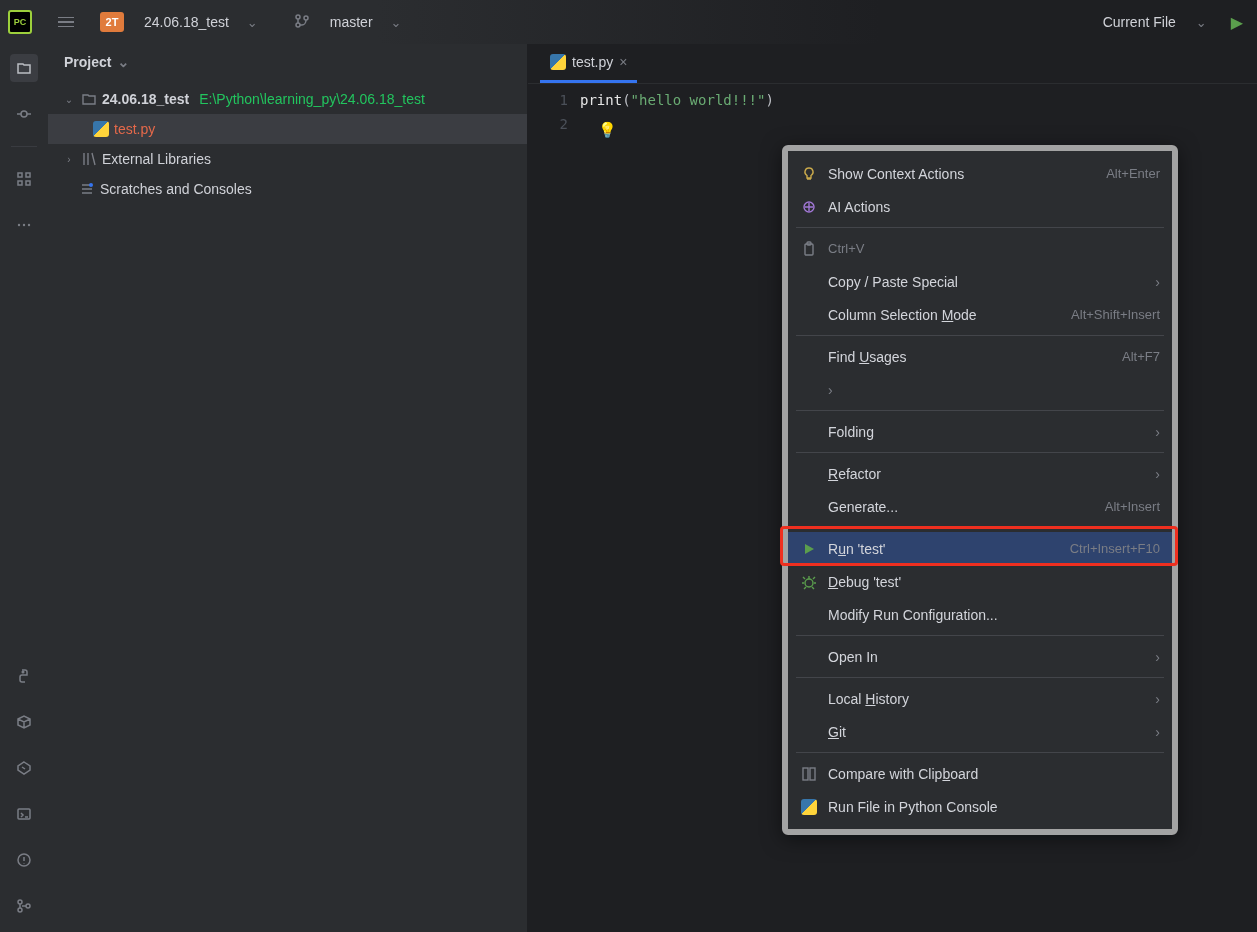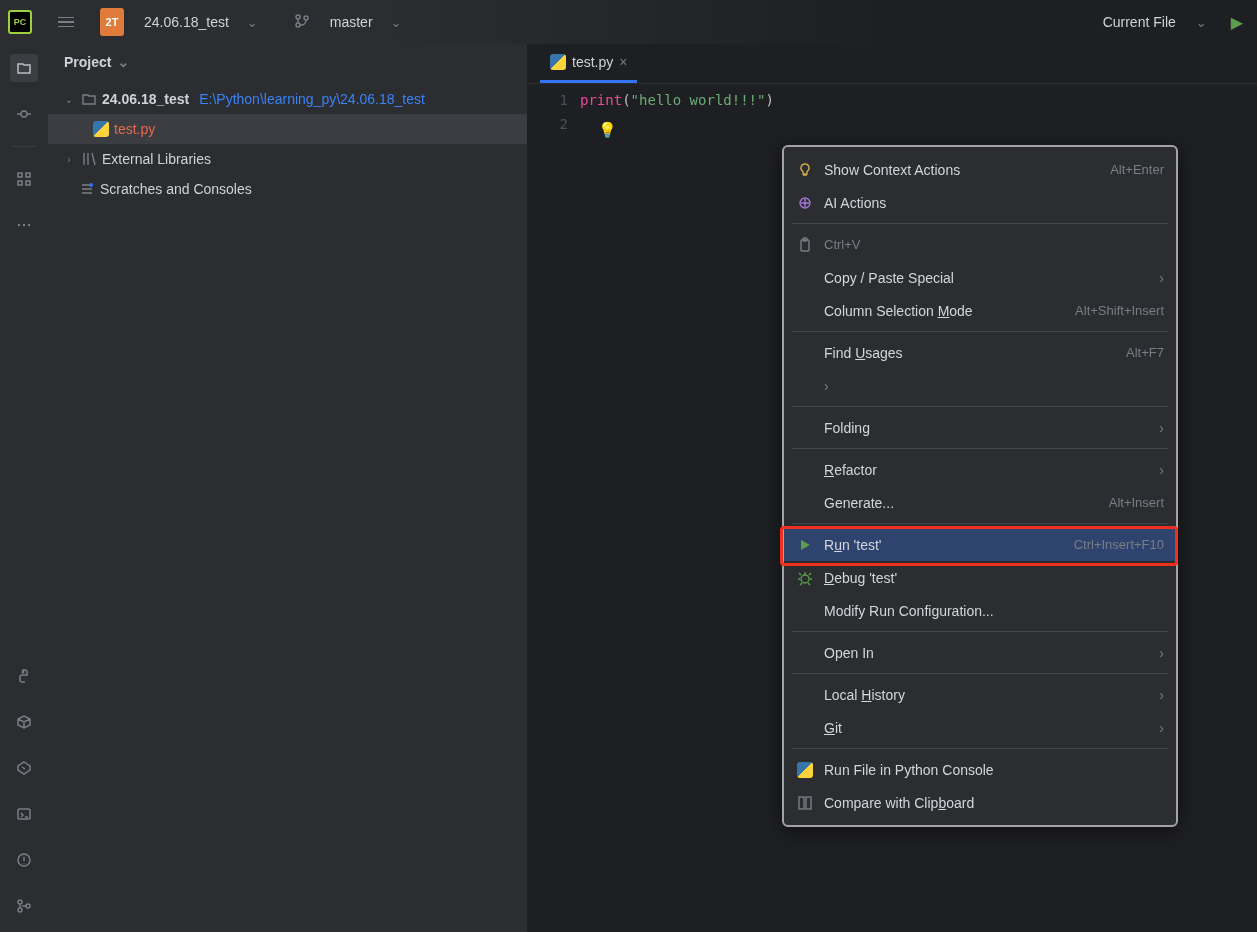--- a/index.html
+++ b/index.html
@@ -25,21 +25,21 @@
   width: 24px; height: 24px;
   background: #000;
   border: 2px solid #9dd03c;
   border-radius: 3px;
   display: flex; align-items: center; justify-content: center;
   font-size: 9px; font-weight: bold; color: #9dd03c;
 }
 .hamburger { width: 24px; height: 24px; display: flex; flex-direction: column; justify-content: center; gap: 3px; padding: 4px; cursor: pointer; margin: 0 6px; }
 .hamburger span { height: 1.5px; background: #7a7d85; }
 .proj-badge {
-  width: 24px; height: 28px;
+  width: 24px; height: 20px;
   background: #e07b3c;
   border-radius: 3px;
   display: flex; align-items: center; justify-content: center;
   color: #fff; font-size: 11px; font-weight: 600;
 }
 .tb-text { color: #d0d2d8; font-size: 14px; margin-left: 4px; }
 .tb-chevron { color: #7a7d85; margin-left: 2px; }
 .branch-icon { color: #7a7d85; margin-left: 20px; }
 .tb-spacer { flex: 1; }
 .run-label { color: #d0d2d8; font-size: 14px; margin-right: 2px; margin-left: 41px; }
@@ -84,21 +84,21 @@
   gap: 4px;
   cursor: pointer;
   font-size: 14px;
   height: 30px;
 }
 .tree-row.selected { background: #3b3d42; }
 .tree-caret { color: #7a7d85; width: 14px; display: inline-flex; justify-content: center; font-size: 10px; }
 .tree-icon { width: 18px; display: inline-flex; justify-content: center; }
 .tree-label { color: #d0d2d8; }
 .tree-label.bold { font-weight: 700; }
-.tree-path { color: #3b82f6; margin-left: 6px; }
+.tree-path { color: #22c55e; margin-left: 6px; }
 .tree-file { color: #e5694a; }
 .indent1 { padding-left: 44px; }
 .indent0b { padding-left: 14px; }
 .editor-area {
   flex: 1;
   background: #1e1f22;
   display: flex; flex-direction: column;
   position: relative;
 }
 .tabs {
@@ -128,35 +128,35 @@
   line-height: 24px;
 }
 .code {
   flex: 1;
   padding-top: 4px;
   font-family: "Consolas", monospace;
   font-size: 14px;
   line-height: 24px;
   position: relative;
 }
-.code-line .fn { color: #ec4899; }
+.code-line .fn { color: #e5e5e5; }
 .code-line .paren { color: #bcbec4; }
 .code-line .str { color: #6aab73; }
 .hint-bulb {
   position: absolute;
   left: 18px; top: 34px;
   font-size: 15px;
 }
 .context-menu {
   position: absolute;
   left: 782px;
   top: 145px;
   width: 396px;
   background: #2b2d30;
-  border: 2px solid #a3a3a3;
+  border: 6px solid #a3a3a3;
   border-radius: 6px;
   box-shadow: 0 4px 20px rgba(0,0,0,0.5);
   padding: 6px 0;
 }
 .menu-item {
   display: flex;
   align-items: center;
   padding: 6px 12px;
   gap: 10px;
   cursor: pointer;
@@ -454,27 +454,27 @@
       <span class="menu-arrow">›</span>
     </div>
     <div class="menu-item">
       <span class="menu-icon"></span>
       <span class="menu-label"><span class="underline">G</span>it</span>
       <span class="menu-arrow">›</span>
     </div>
     <div class="menu-sep"></div>
     <div class="menu-item">
       <span class="menu-icon">
-        <span class="py-icon"></span>
-      </span>
-      <span class="menu-label">Run File in Python Console</span>
-    </div>
-    <div class="menu-item">
-      <span class="menu-icon">
         <svg viewBox="0 0 16 16" fill="none" stroke="#7a7d85" stroke-width="1.4">
           <rect x="2" y="2" width="5" height="12"></rect>
           <rect x="9" y="2" width="5" height="12"></rect>
         </svg>
       </span>
       <span class="menu-label">Compare with Clip<span class="underline">b</span>oard</span>
     </div>
+    <div class="menu-item">
+      <span class="menu-icon">
+        <span class="py-icon"></span>
+      </span>
+      <span class="menu-label">Run File in Python Console</span>
+    </div>
   </div>
 <div class="highlight-box"></div>
 
 </body></html>

